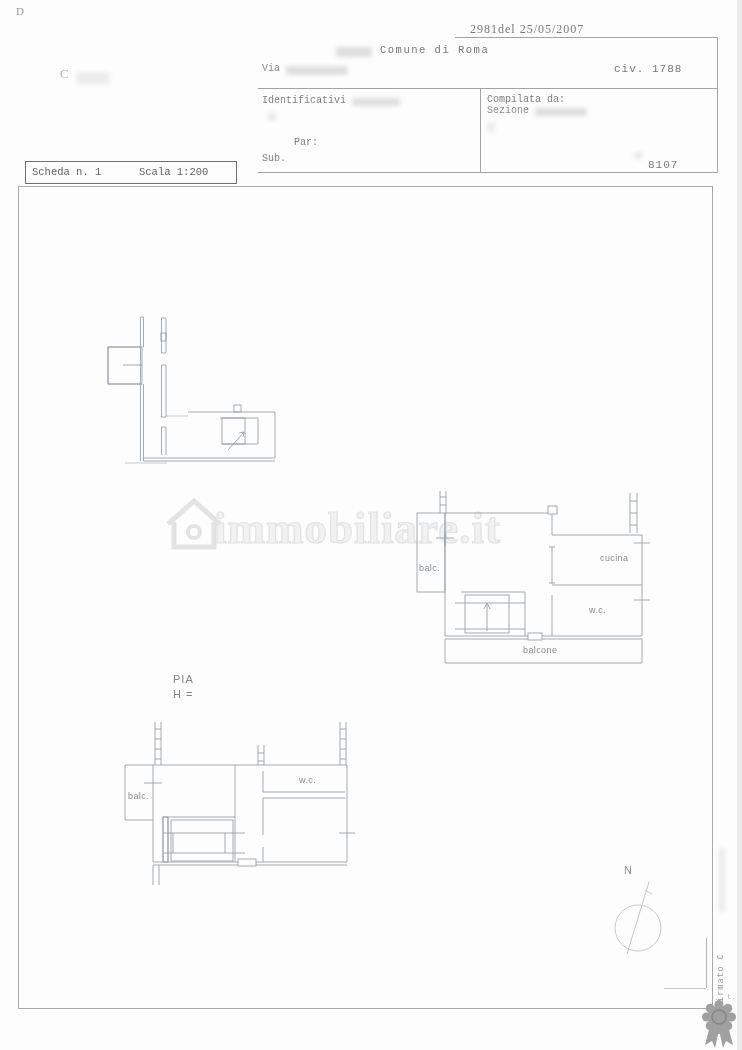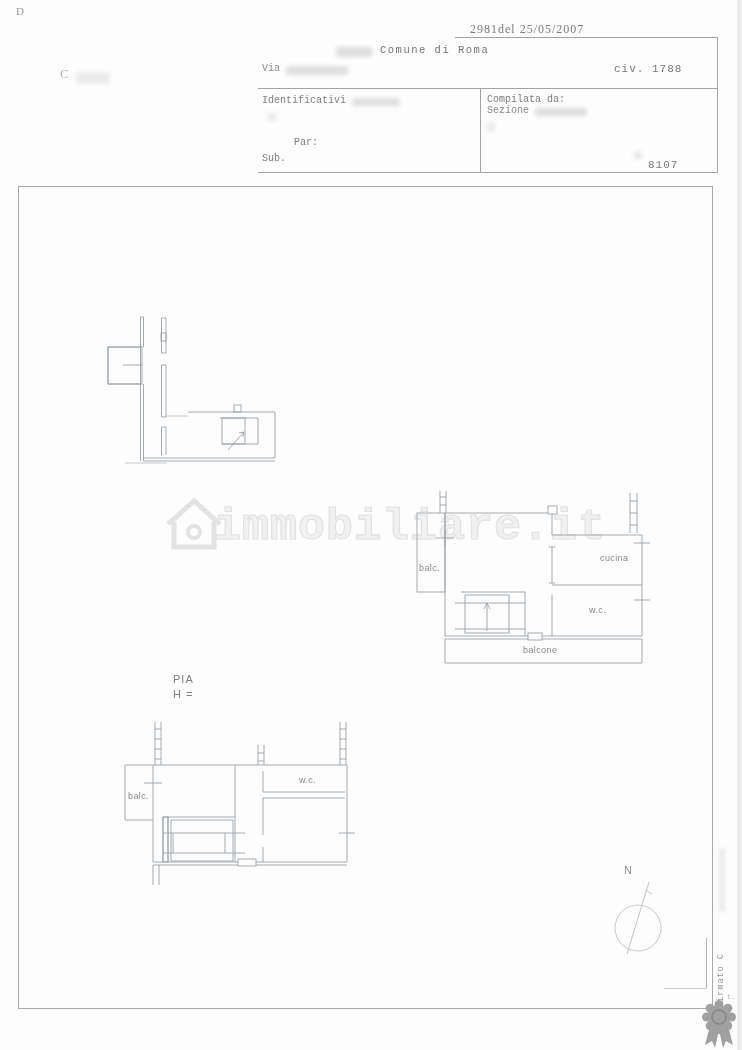--- a/index.html
+++ b/index.html
@@ -9,21 +9,21 @@
   .mono{font-family:"Liberation Mono",monospace;}
   .serif{font-family:"Liberation Serif",serif;}
   .line{position:absolute;background:#a0a4a8;}
   .smudge{position:absolute;background:#8f8f8f;opacity:.28;filter:blur(2px);border-radius:2px;}
   .box{position:absolute;border:1px solid #8a8a8a;background:transparent;}
   .main-border{position:absolute;left:18px;top:186px;width:693px;height:821px;border:1px solid #a6aaad;}
   .plan{position:absolute;}
   .plan svg line,.plan svg rect,.plan svg path,.plan svg polyline{stroke:#9aa2a8;stroke-width:0.9;fill:none;}
   .plan svg rect.door{fill:#fdfdfd;}
   .plabel{position:absolute;font-family:"Liberation Sans",sans-serif;font-size:9px;color:#878a8d;letter-spacing:.4px;}
-  .wm-text{position:absolute;font-family:Liberation Mono, monospace;font-weight:bold;font-size:45px;
+  .wm-text{position:absolute;font-family:Liberation Serif, serif;font-weight:bold;font-size:45px;
            letter-spacing:1px;color:rgba(232,232,232,.55);-webkit-text-stroke:1.2px #e2e2e2;}
   .vtext{position:absolute;writing-mode:vertical-rl;transform:rotate(180deg);
          font-family:"Liberation Mono",monospace;font-size:8.5px;color:#949494;letter-spacing:1px;}
   .scan-edge{position:absolute;right:0;top:0;width:5px;height:1050px;background:#e0e0e0;opacity:.6;}
 </style>
 </head>
 <body>
 
 <div class="page">
 
@@ -57,20 +57,24 @@
   <div class="smudge" style="left:487px;top:122px;width:8px;height:10px;opacity:.15;"></div>
 
   <div class="t mono" style="left:262px;top:137px;font-size:10px;color:#7d7d7d;padding-left:32px;">Par:</div>
   <div class="t mono" style="left:262px;top:153px;font-size:10px;color:#7d7d7d;">Sub.</div>
 
   <div class="smudge" style="left:634px;top:152px;width:8px;height:7px;opacity:.2;"></div>
   <div class="t mono" style="left:648px;top:147px;font-size:11px;letter-spacing:1px;color:#7a7a7a;margin-top:12px;">8107</div>
 
   <div class="line" style="left:258px;top:172px;width:460px;height:1px;"></div>
 
+  <div class="box" style="left:25px;top:161px;width:210px;height:21px;border-color:#6f6f6f;">
+    <div class="t mono" style="left:6px;top:4px;font-size:10.5px;color:#5f5f5f;">Scheda n. 1</div>
+    <div class="t mono" style="left:113px;top:4px;font-size:10.5px;color:#5f5f5f;">Scala 1:200</div>
+  </div>
 
   <div class="main-border"></div>
 
   <div class="line" style="left:706px;top:938px;width:1px;height:50px;background:#b5b5b5;"></div>
   <div class="line" style="left:664px;top:988px;width:42px;height:1px;background:#c5c5c5;"></div>
 
   <div class="plan" style="left:164px;top:494px;z-index:1;">
     <svg width="60" height="60" viewBox="0 0 60 60">
       <path d="M4,30 L30,7 L56,30" style="stroke:#e3e3e3;stroke-width:5;"></path>
       <path d="M10,28 L10,53 L50,53 L50,28" style="stroke:#e3e3e3;stroke-width:5;"></path>

